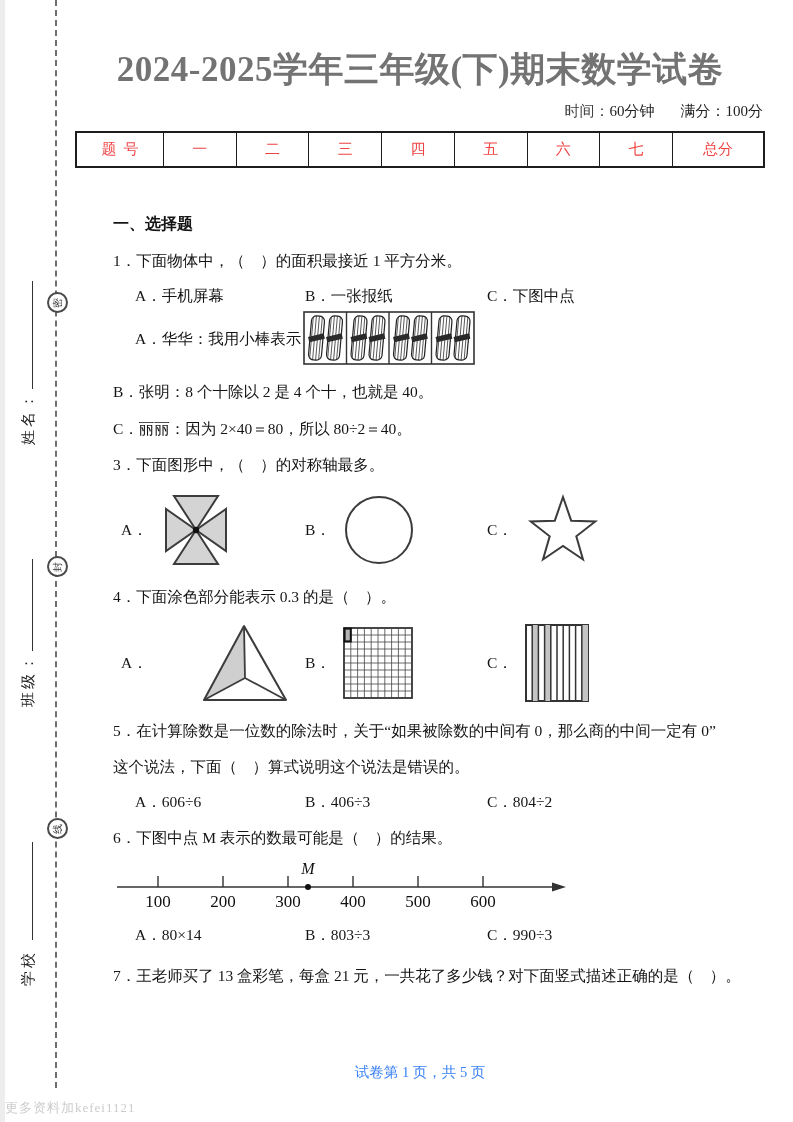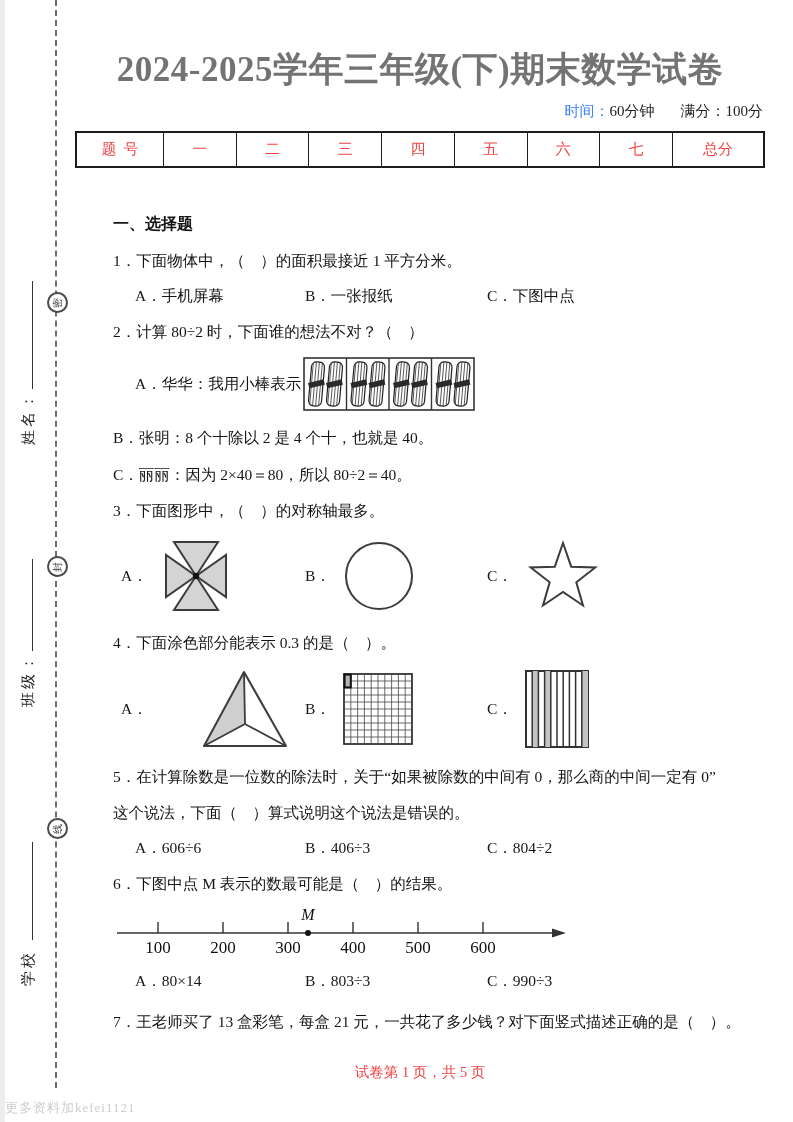--- a/index.html
+++ b/index.html
@@ -14,21 +14,21 @@
   .seal-badge{position:absolute;left:47px;width:17px;height:17px;border:2px solid #4a4a4a;border-radius:50%;
     background:#fff;display:flex;align-items:center;justify-content:center;z-index:2;}
   .seal-badge span{font-size:10px;color:#333;transform:rotate(-90deg);line-height:1;}
   .seal-label{position:absolute;height:20px;display:flex;align-items:baseline;white-space:nowrap;
     transform:rotate(-90deg);font-size:15px;letter-spacing:3px;color:#222;}
   .s-blank{display:inline-block;border-bottom:1.6px solid #333;height:0.95em;margin-left:2px;}
   
   .content{position:absolute;left:75px;top:46px;width:690px;}
   .title{margin:0;text-align:center;font-size:35px;font-weight:900;letter-spacing:0.5px;color:#737373;}
   .info{margin:9px 2px 0 0;text-align:right;font-size:15px;color:#222;}
-  .info .lbl-time{color:#3b82f6;}
+  .info .lbl-time{color:#404040;}
   .info .gap{display:inline-block;width:26px;}
   table.score{width:100%;border-collapse:collapse;margin-top:10px;border:2.2px solid #1d1d1d;table-layout:fixed;}
   table.score td{border:1.4px solid #1d1d1d;text-align:center;font-size:15px;color:#ef4444;}
   table.score tr.r1 td{height:31px;}
   table.score tr.r2 td{height:29px;}
   td.c-label{width:84px;}
   td.c-total{width:88px;}
   .cell-sp{letter-spacing:7px;text-indent:7px;display:inline-block;}
   
   .questions{margin-top:46px;padding-left:38px;font-size:15.5px;line-height:1.25;color:#141414;}
@@ -42,21 +42,21 @@
   .q2a .q2a-text{margin-right:2px;}
   .shapes{display:flex;align-items:center;margin-top:10px;padding-left:8px;}
   .shape-g{display:flex;align-items:center;}
   .sg-a{width:184px;}
   .sg-b{width:182px;}
   .sg-c{flex:1;}
   .shape-g .slabel{margin-right:12px;}
   .nline{margin:8px 0 0 2px;display:block;}
   .nl-text{font-size:17px;fill:#111;font-family:"Liberation Serif","DejaVu Serif",serif;}
   .nl-m{font-size:16px;font-style:italic;fill:#111;font-family:"Liberation Serif","DejaVu Serif",serif;}
-  .footer{position:absolute;left:75px;top:1063px;width:690px;text-align:center;font-size:14.5px;color:#ef4444;}
+  .footer{position:absolute;left:75px;top:1063px;width:690px;text-align:center;font-size:14.5px;color:#3b82f6;}
   .watermark{position:absolute;left:5px;top:1099px;font-size:13px;color:#cccccc;
     font-family:Liberation Serif, serif;letter-spacing:1px;}
 </style>
 </head>
 <body>
 
 <div class="page-edge"></div>
 
 <div class="seal-dash"></div>
 
@@ -111,21 +111,20 @@
 
     <p class="sec-title">一、选择题</p>
 
     <p class="qt">1．下面物体中，（　）的面积最接近 1 平方分米。</p>
     <div class="opts">
       <span class="opt-a">A．手机屏幕</span>
       <span class="opt-b">B．一张报纸</span>
       <span class="opt-c">C．下图中点</span>
     </div>
 
-    <p class="qt">2．计算 80÷2 时，下面谁的想法不对？（　）</p>
     <div class="q2a">
       <span class="q2a-text">A．华华：我用小棒表示</span>
       <svg width="172" height="54" viewBox="0 0 172 54">
         <defs>
           <pattern id="hp" width="3" height="3" patternUnits="userSpaceOnUse">
             <path d="M1.5 0 V3" stroke="#444" stroke-width="0.9"></path>
           </pattern>
           <g id="bnd">
             <rect x="0" y="0" width="13" height="44" rx="5" fill="url(#hp)" stroke="#222" stroke-width="1.2"></rect>
             <rect x="-1.5" y="19" width="16" height="5.5" fill="#2a2a2a" transform="rotate(-18 6.5 22)"></rect>

